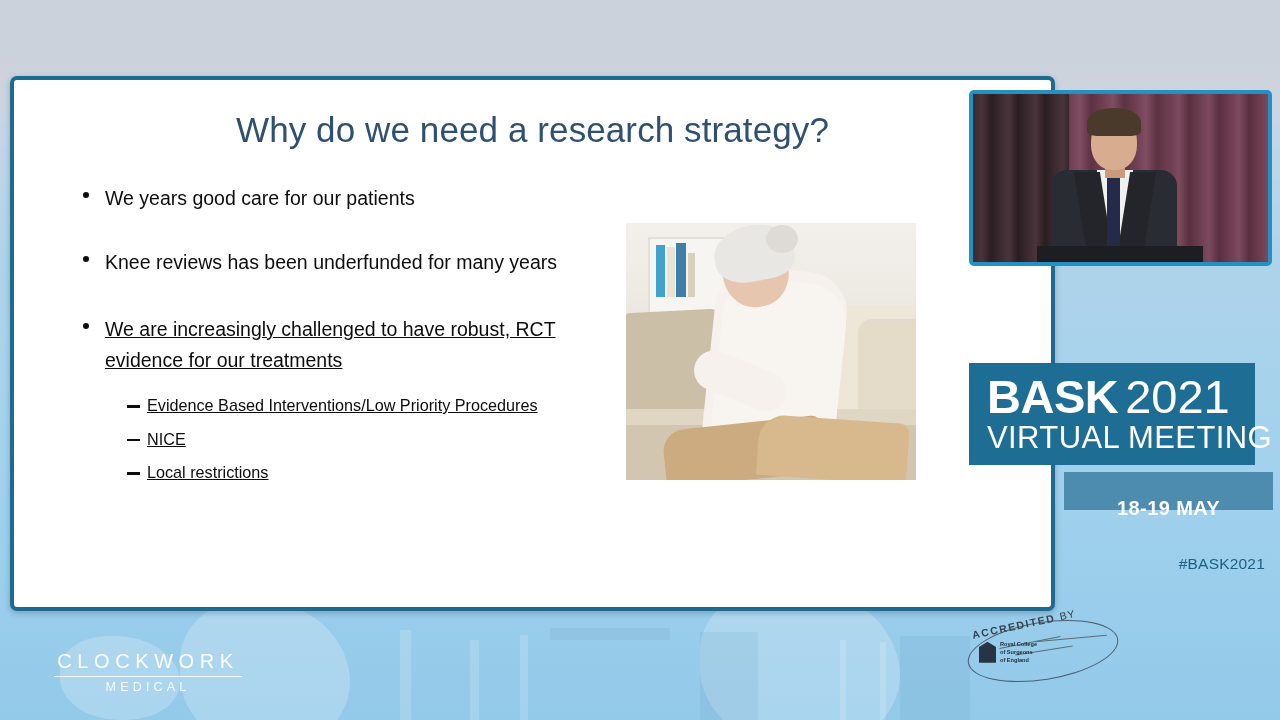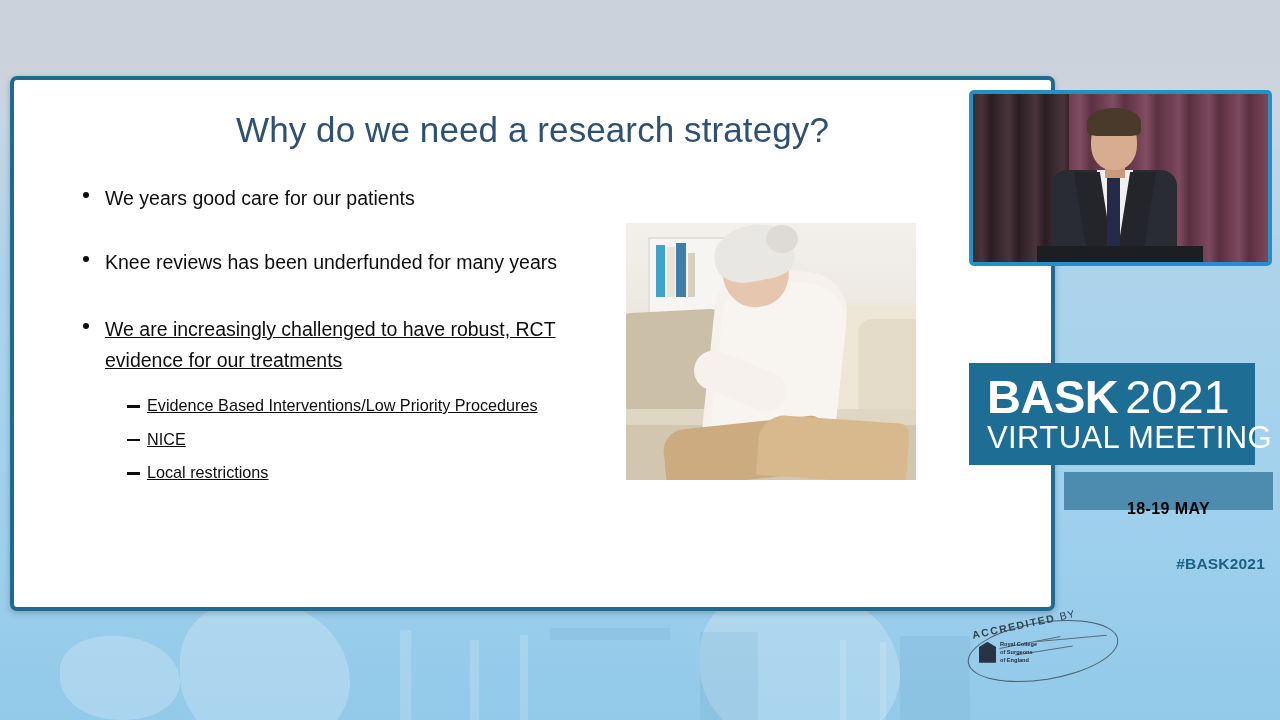--- a/index.html
+++ b/index.html
@@ -158,33 +158,33 @@
   #bask-sub {
     font-size:31px; font-weight:400; color:#ffffff; letter-spacing:0.4px;
     line-height:1.12; margin-top:2px; white-space:nowrap;
     font-family:"Liberation Sans", sans-serif;
   }
   #bask-dates {
     position:absolute; left:95px; top:109px; width:209px; height:38px;
     background:#4d8cae; display:flex; align-items:center; justify-content:center;
   }
   #bask-dates span {
-    font-size:16px; font-weight:bold; color:#000000; letter-spacing:0.4px;margin-top:35px;
+    font-size:20px; font-weight:bold; color:#ffffff; letter-spacing:0.4px;margin-top:35px;
   }
   #bask-venue {
     position:absolute; left:95px; top:147px; width:209px; height:30px;
     background:#6cadcf; display:flex; align-items:center; justify-content:center;
   }
   #bask-venue span {
     font-size:17px; font-weight:bold; color:#ffffff; letter-spacing:0.1px;
   }
   #bask-hash {
     position:absolute; left:0; top:192px; width:304px; text-align:right;
     padding-right:8px;
-    font-size:15.5px; font-weight:bold; color:#1c5f84; letter-spacing:0.2px;
+    font-size:15.5px; font-weight:normal; color:#1c5f84; letter-spacing:0.2px;
   }
 
   
   #accred { position:absolute; left:963px; top:612px; width:180px; height:80px; }
   #accred-swoosh {
     position:absolute; left:4px; top:10px; width:152px; height:58px;
     border:1.3px solid #4a5f70; border-radius:50%;
     transform:rotate(-9deg);
   }
   #accred-text {
@@ -355,14 +355,19 @@
       <div id="rcs-crest"></div>
       <div id="rcs-lines">
         <div>Royal College</div>
         <div>of Surgeons</div>
         <div>of England</div>
       </div>
     </div>
   </div>
 
 
+  <div id="clockwork">
+    <div id="cw-top">CLOCKWORK</div>
+    <div id="cw-rule"></div>
+    <div id="cw-bottom">MEDICAL</div>
+  </div>
 
 </div>
 
 </body></html>

